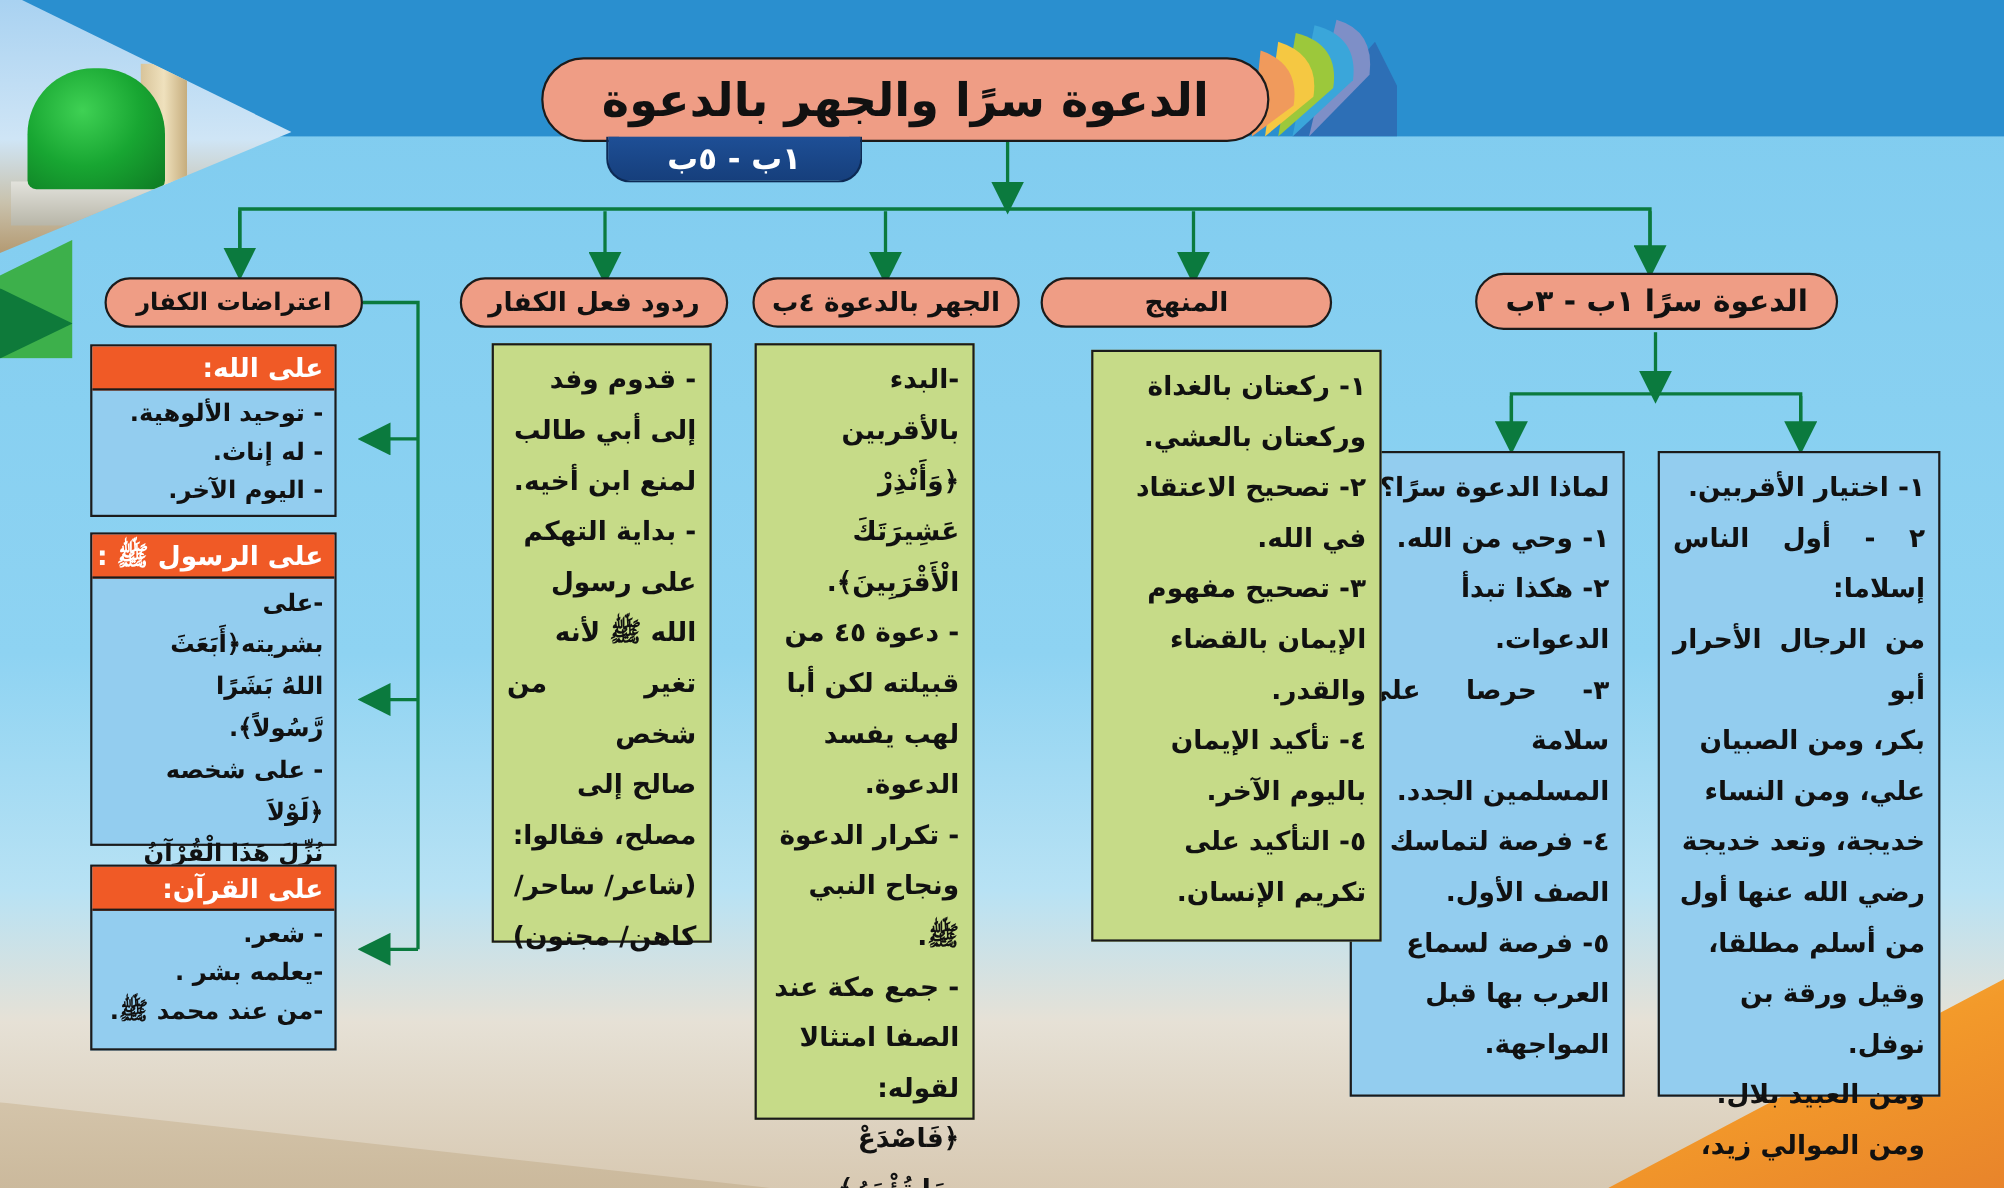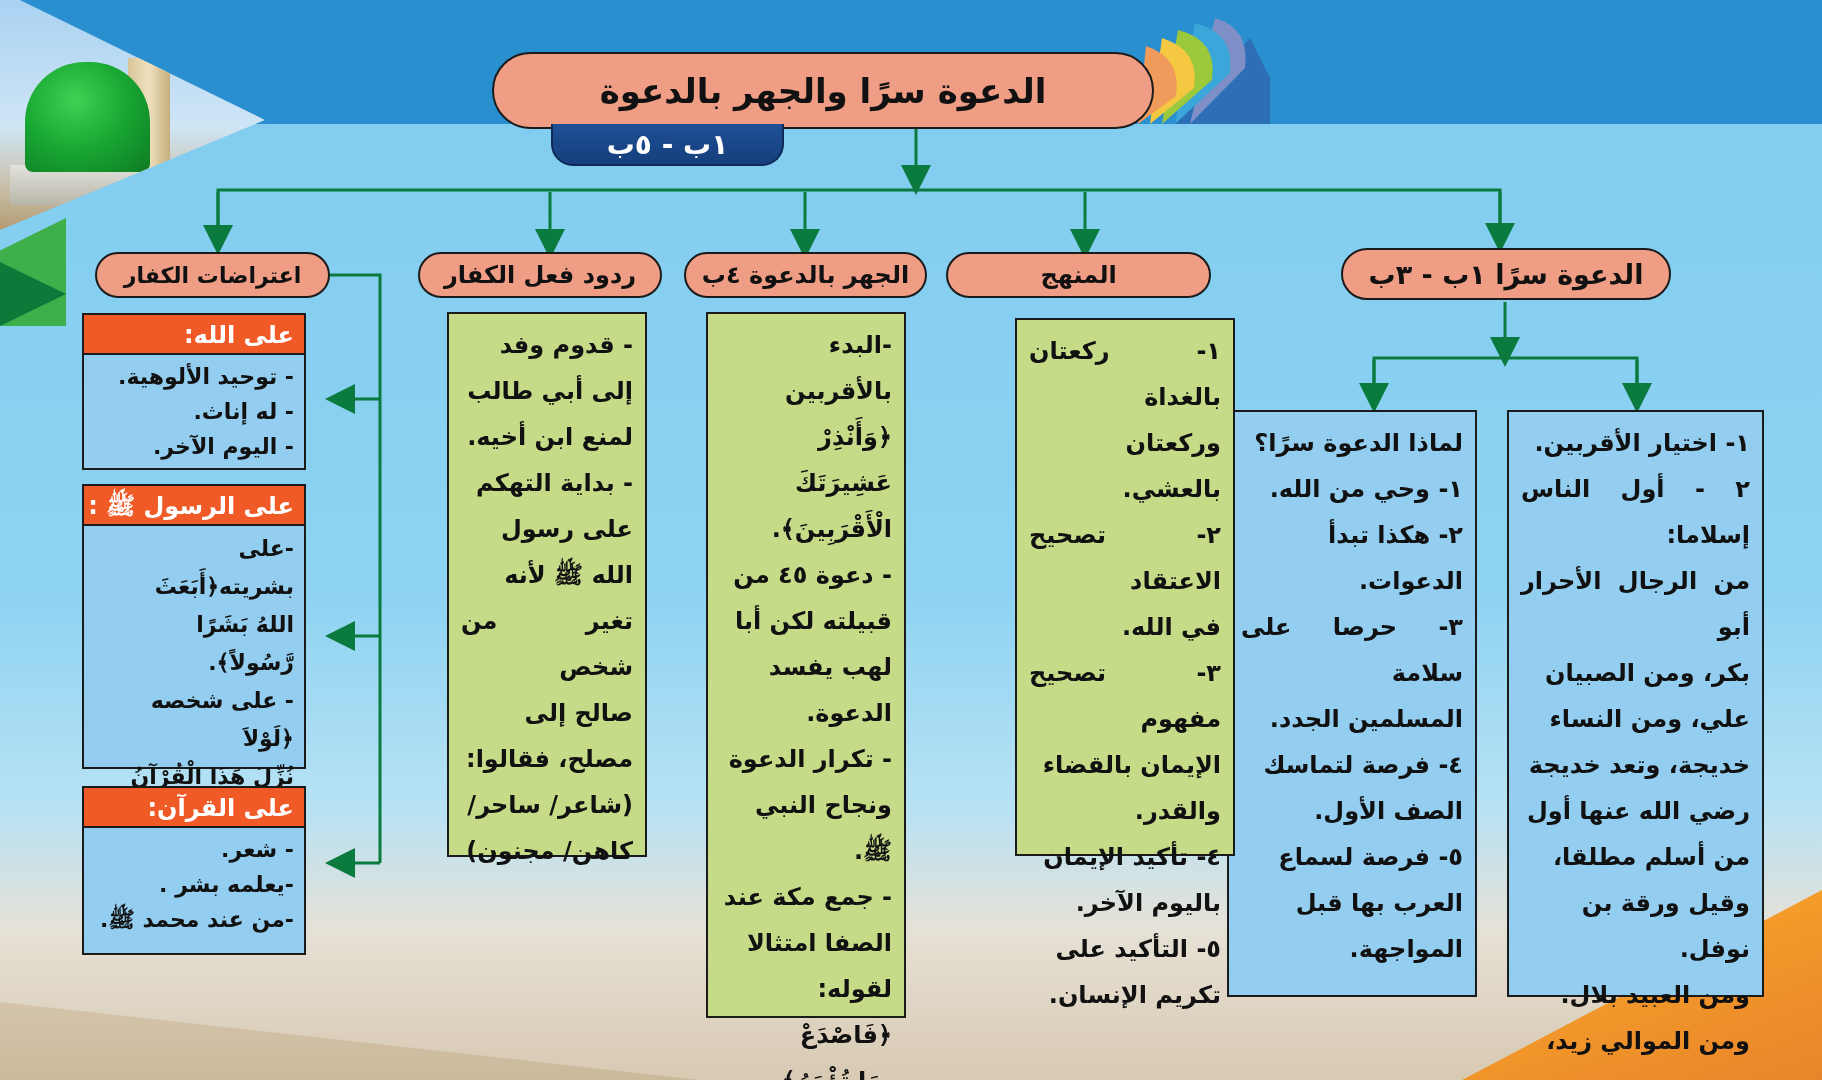--- a/index.html
+++ b/index.html
@@ -60,21 +60,21 @@
   .pill {
     position: absolute;
     background: #ef9d85;
     border: 2px solid #1b1b1b;
     border-radius: 40px;
     display: flex; align-items: center; justify-content: center;
     font-weight: bold;
     color: #111;
     white-space: nowrap;
   }
-  .title-pill { left: 492px; top: 52px; width: 662px; height: 77px; font-size: 34px; }
+  .title-pill { left: 492px; top: 52px; width: 662px; height: 77px; font-size: 42px; }
   .badge {
     position: absolute; left: 551px; top: 124px; width: 233px; height: 42px;
     background: linear-gradient(180deg, #1e4f96 0%, #163f7c 100%);
     border: 2px solid #0d2a55; border-top: none;
     border-radius: 0 0 22px 22px;
     color: #fff; font-weight: bold; font-size: 28px;
     display: flex; align-items: center; justify-content: center;
     letter-spacing: 4px;
   }
   .h-pill { height: 46px; font-size: 24px; top: 252px; }
@@ -94,22 +94,22 @@
     font-weight: bold;
     text-align: justify;
     text-align-last: right;
   }
   .box .line { display: block; }
   .green { background: #c6db88; }
   .blue  { background: #93cdef; }
 
   .b-secret1 { left: 1507px; top: 410px; width: 257px; height: 587px; }
   .b-secret2 { left: 1227px; top: 410px; width: 250px; height: 587px; }
-  .b-method  { left: 1015px;  top: 318px; width: 220px; height: 538px; }
-  .b-public  { left: 706px;  top: 312px; width: 200px; height: 706px; }
+  .b-method  { left: 992px;  top: 318px; width: 264px; height: 538px; }
+  .b-public  { left: 686px;  top: 312px; width: 200px; height: 706px; }
   .b-react   { left: 447px;  top: 312px; width: 200px; height: 545px; }
 
   .obj-card {
     position: absolute; left: 82px; width: 224px;
     border: 2px solid #1b1b1b; background: #93cdef;
   }
   .obj-head {
     background: #f05a26; color: #fff; font-weight: bold; font-size: 24px;
     height: 40px; line-height: 40px; padding-right: 10px;
     border-bottom: 2px solid #1b1b1b;

